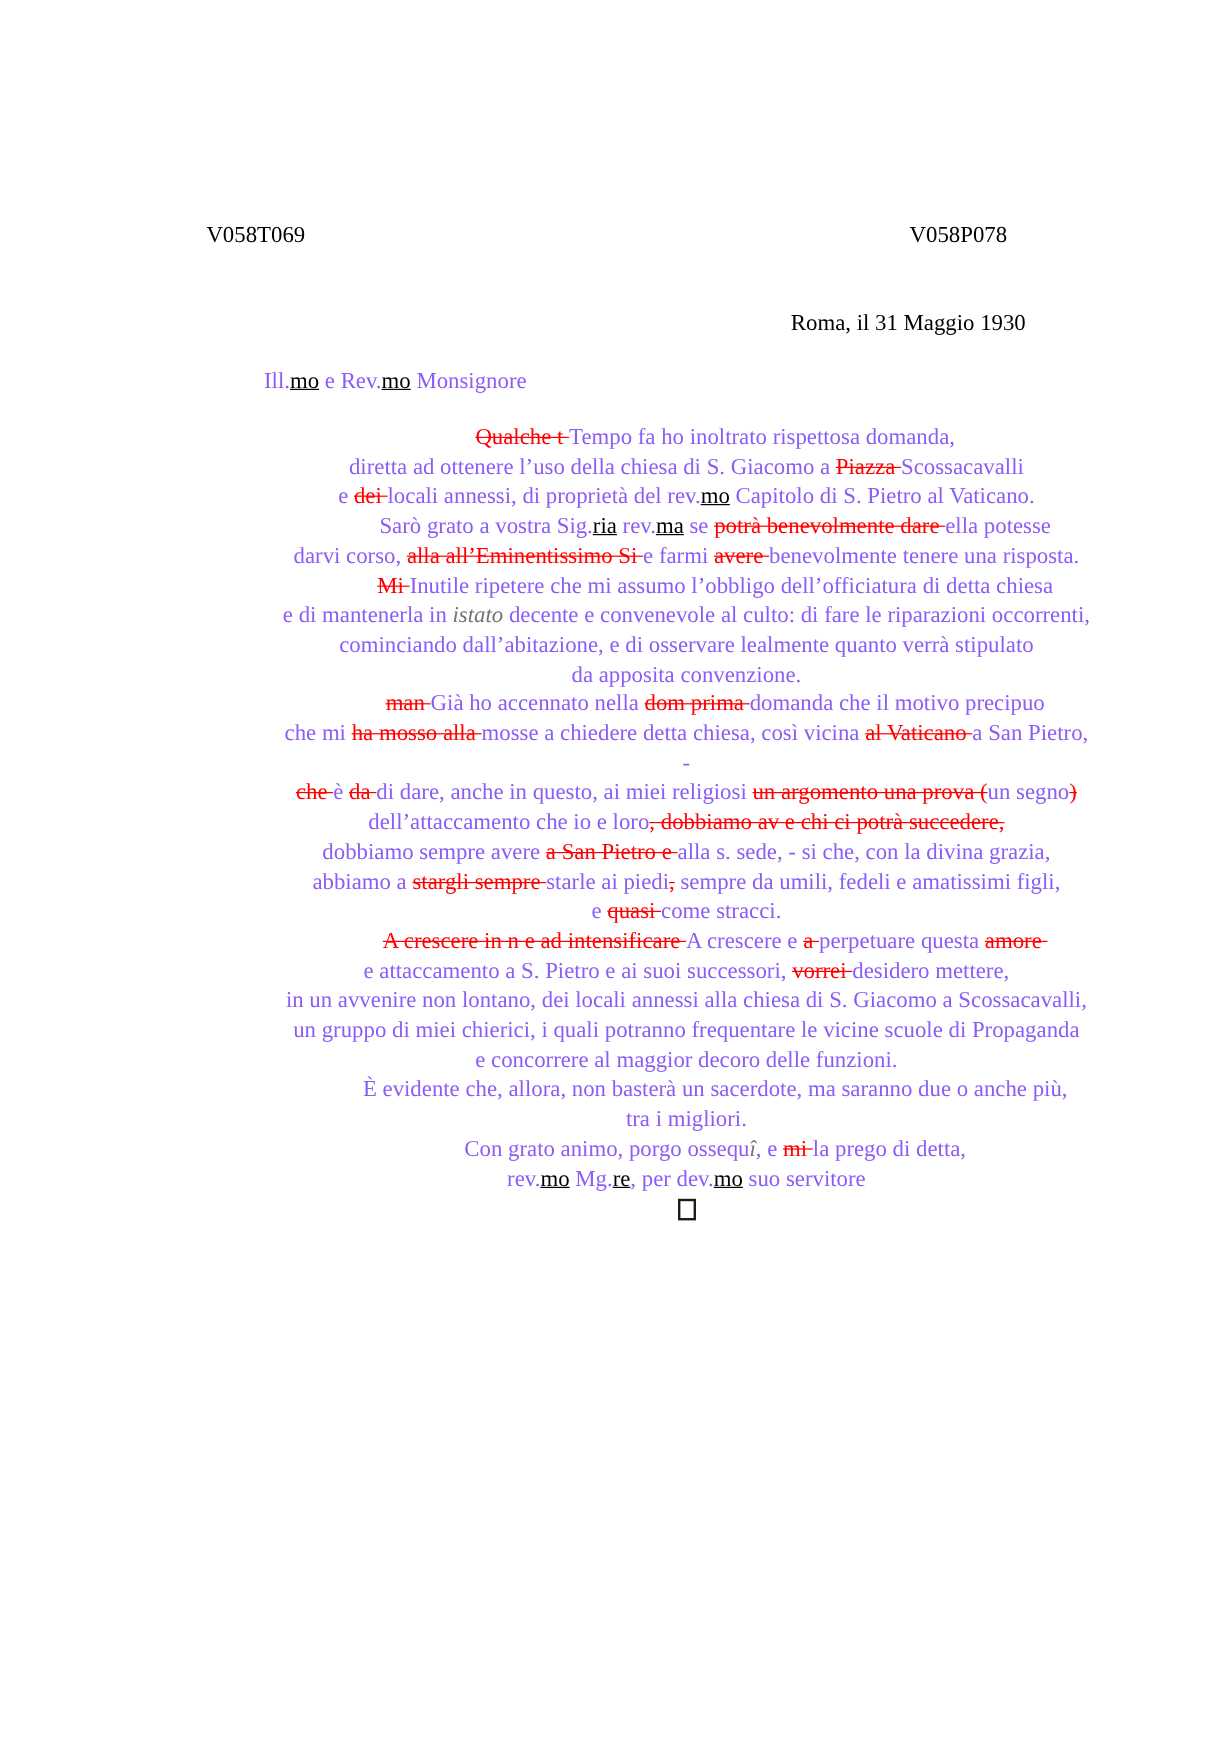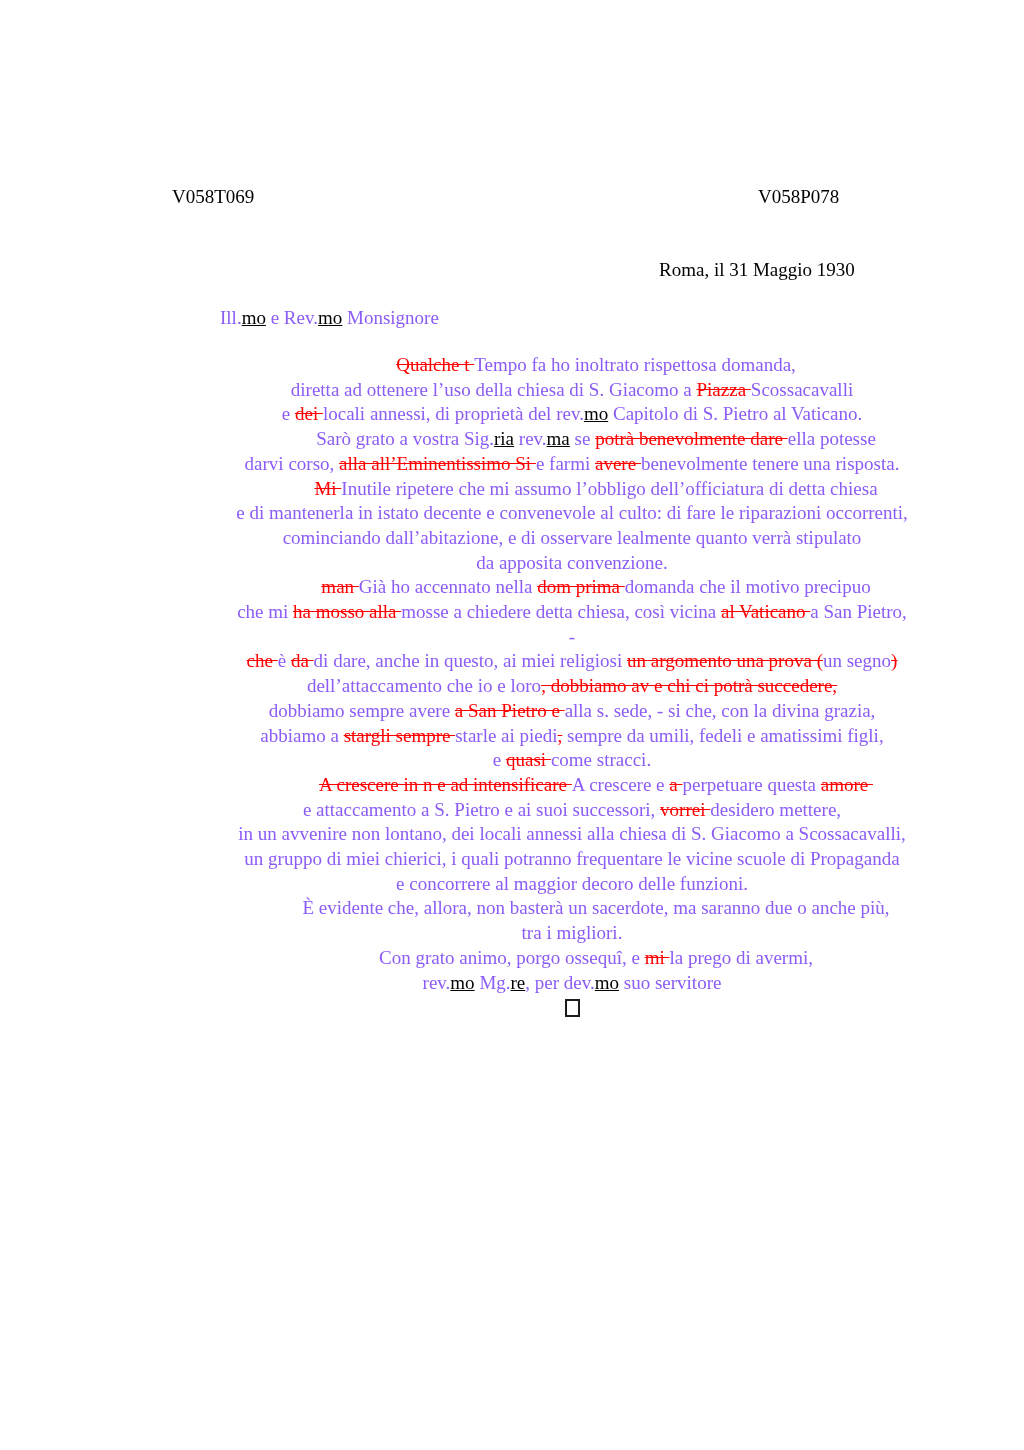--- a/index.html
+++ b/index.html
@@ -49,21 +49,21 @@
     line-height: 24.7px;
     min-height: 24.7px;
     white-space: nowrap;
   }
   .line.indent { padding-left: 48px; }
   .sp-n { color: #8b5cf6; }
   .sp-del {
     color: #ff0000;
     text-decoration: line-through;
   }
-  .sp-ins { color: #8b5cf6; }
+  .sp-ins { color: #737373; font-style: italic; }
   .sp-u { text-decoration: underline; }
   .glyph-box {
     display: inline-block;
     width: 11px;
     height: 14px;
     border: 2px solid #1c1c1c;
     margin-top: 4px;
   }
 </style>
 </head>
@@ -92,17 +92,17 @@
       <div class="line"><span class="sp-n">dobbiamo sempre avere </span><span class="sp-del">a San Pietro e&nbsp;</span><span class="sp-n">alla s. sede, - si che, con la divina grazia,</span></div>
       <div class="line"><span class="sp-n">abbiamo a </span><span class="sp-del">stargli sempre&nbsp;</span><span class="sp-n">starle ai piedi</span><span class="sp-del">,</span><span class="sp-n"> sempre da umili, fedeli e amatissimi figli,</span></div>
       <div class="line"><span class="sp-n">e </span><span class="sp-del">quasi&nbsp;</span><span class="sp-n">come stracci.</span></div>
       <div class="line indent"><span class="sp-del">A crescere in n e ad intensificare&nbsp;</span><span class="sp-n">A crescere e </span><span class="sp-del">a&nbsp;</span><span class="sp-n">perpetuare questa </span><span class="sp-del">amore&nbsp;</span></div>
       <div class="line"><span class="sp-n">e attaccamento a S. Pietro e ai suoi successori, </span><span class="sp-del">vorrei&nbsp;</span><span class="sp-n">desidero mettere,</span></div>
       <div class="line"><span class="sp-n">in un avvenire non lontano, dei locali annessi alla chiesa di S. Giacomo a Scossacavalli,</span></div>
       <div class="line"><span class="sp-n">un gruppo di miei chierici, i quali potranno frequentare le vicine scuole di Propaganda</span></div>
       <div class="line"><span class="sp-n">e concorrere al maggior decoro delle funzioni.</span></div>
       <div class="line indent"><span class="sp-n">È evidente che, allora, non basterà un sacerdote, ma saranno due o anche più,</span></div>
       <div class="line"><span class="sp-n">tra i migliori.</span></div>
-      <div class="line indent"><span class="sp-n">Con grato animo, porgo ossequ</span><span class="sp-ins">î</span><span class="sp-n">, e </span><span class="sp-del">mi&nbsp;</span><span class="sp-n">la prego di avermi,</span></div>
+      <div class="line indent"><span class="sp-n">Con grato animo, porgo ossequ</span><span class="sp-ins">î</span><span class="sp-n">, e </span><span class="sp-del">mi&nbsp;</span><span class="sp-n">la prego di detta,</span></div>
       <div class="line"><span class="sp-n">rev.</span><span class="sp-u">mo</span><span class="sp-n"> Mg.</span><span class="sp-u">re</span><span class="sp-n">, per dev.</span><span class="sp-u">mo</span><span class="sp-n"> suo servitore</span></div>
       <div class="line"><span class="glyph-box" aria-label="□"></span></div>
     </div>
 </div>
 
 </body></html>

